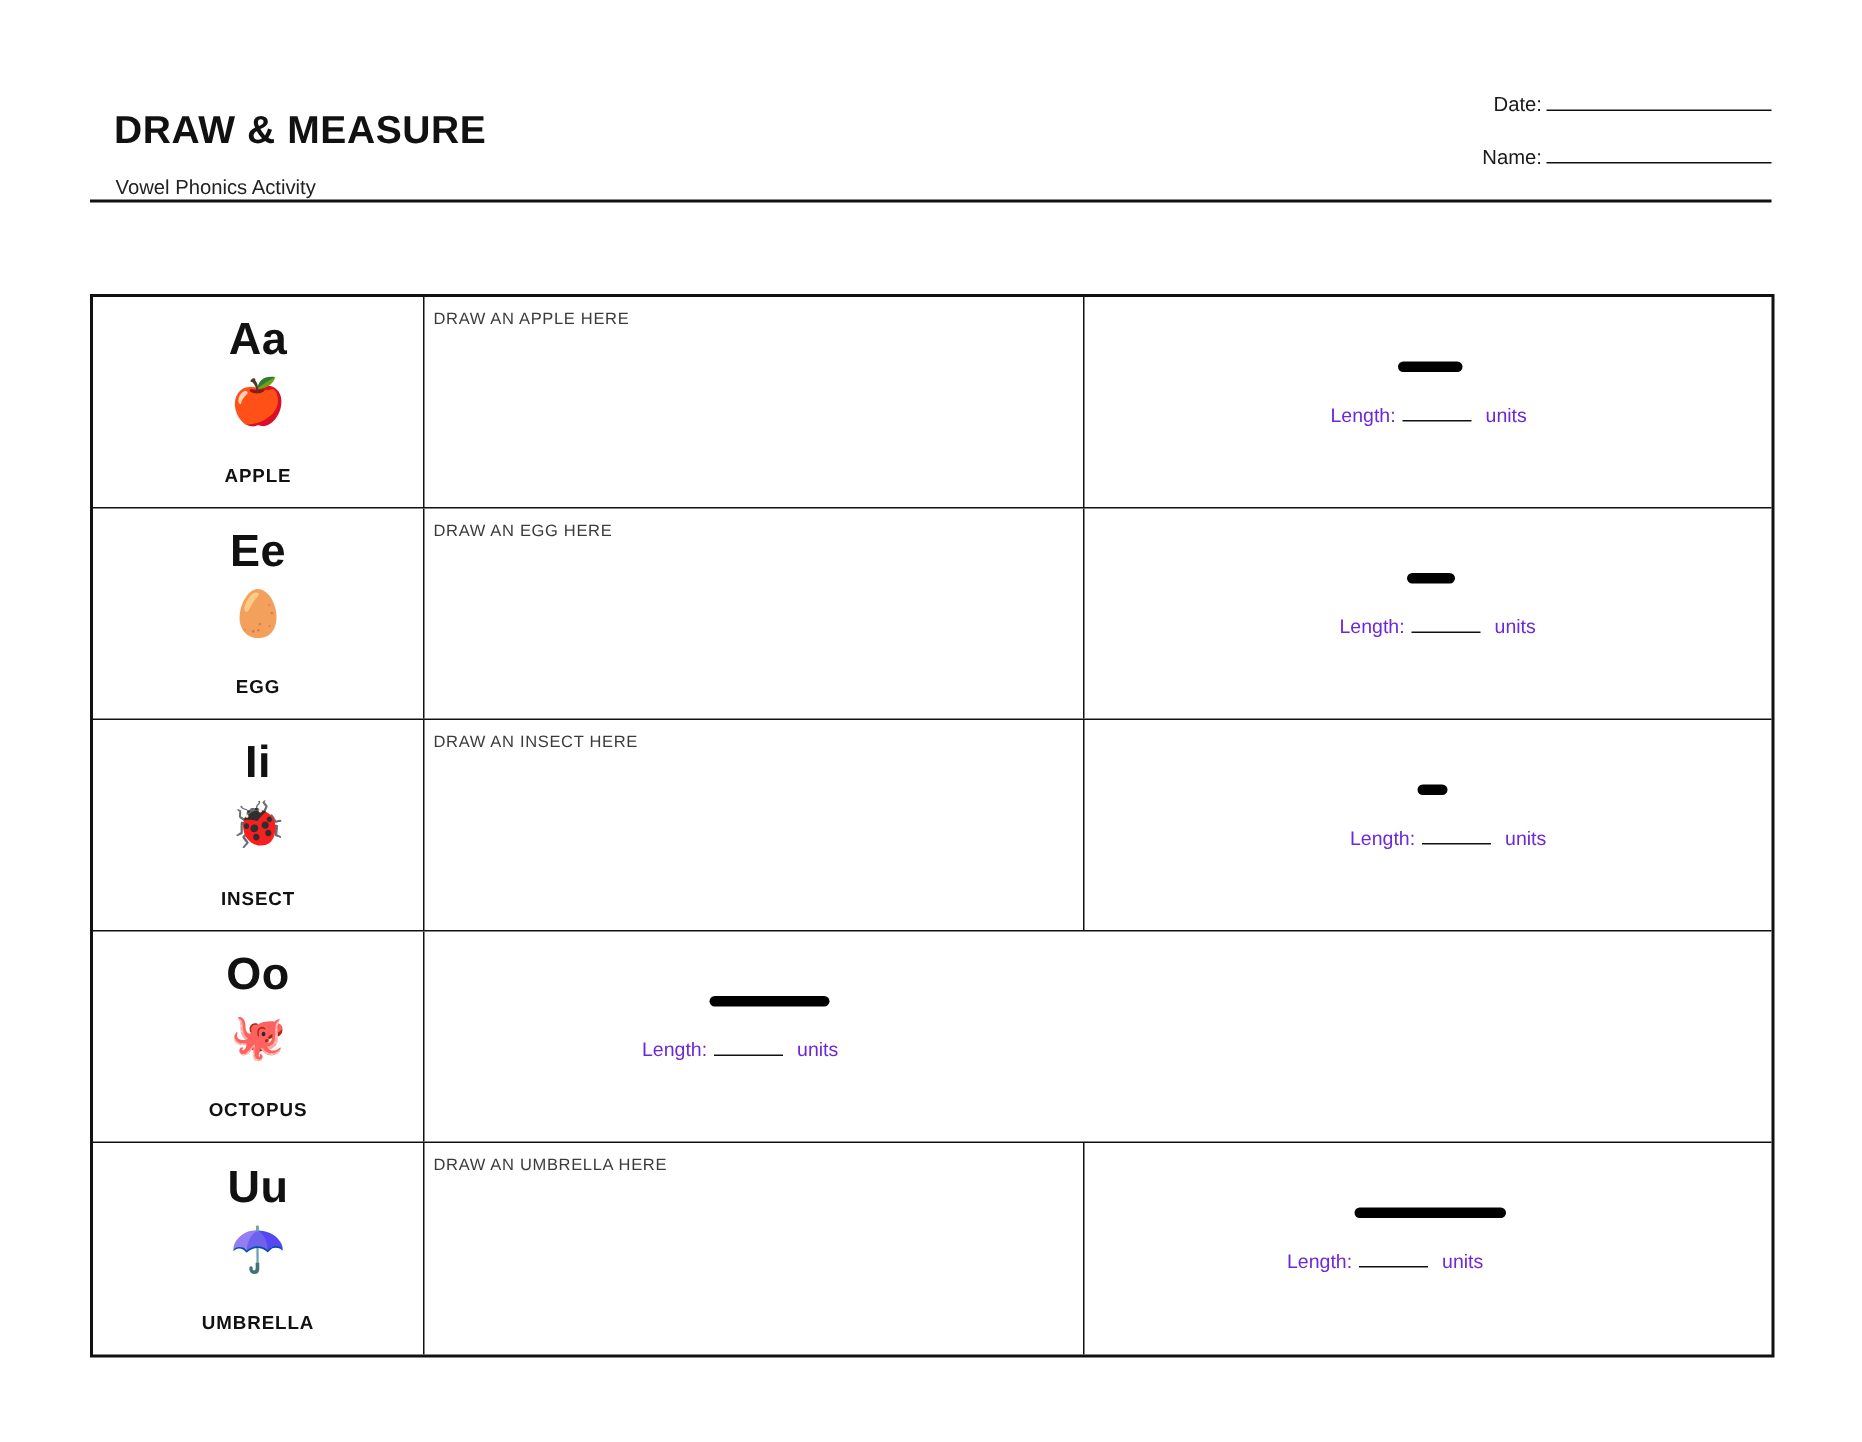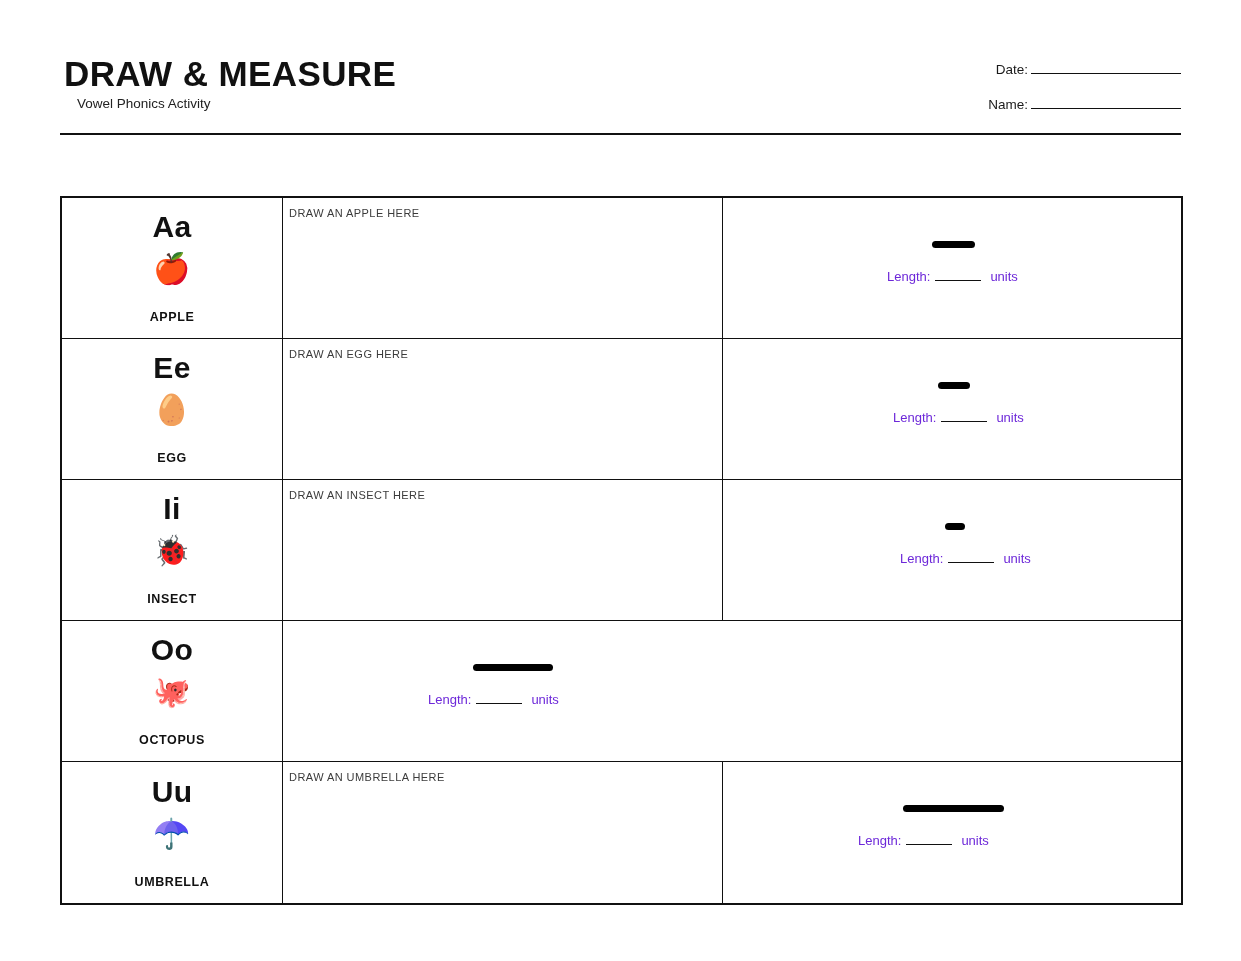--- a/index.html
+++ b/index.html
@@ -32,25 +32,25 @@
     top: 55px;
     width: 1121px;
     height: 80px;
   }
   .header-left {
     position: absolute;
     left: 0;
     top: 0;
   }
   .worksheet-title {
-    font-size: 35px;
+    font-size: 26px;
     font-weight: bold;
     letter-spacing: 0.4px;
     color: #111111;
-    margin: 4px;
+    margin: 16px;
     line-height: 30px;
   }
   .worksheet-subtitle {
     font-size: 13.5px;
     font-weight: normal;
     color: #222222;
     margin: 7px 0 0 17px;
     line-height: 16px;
   }
 

